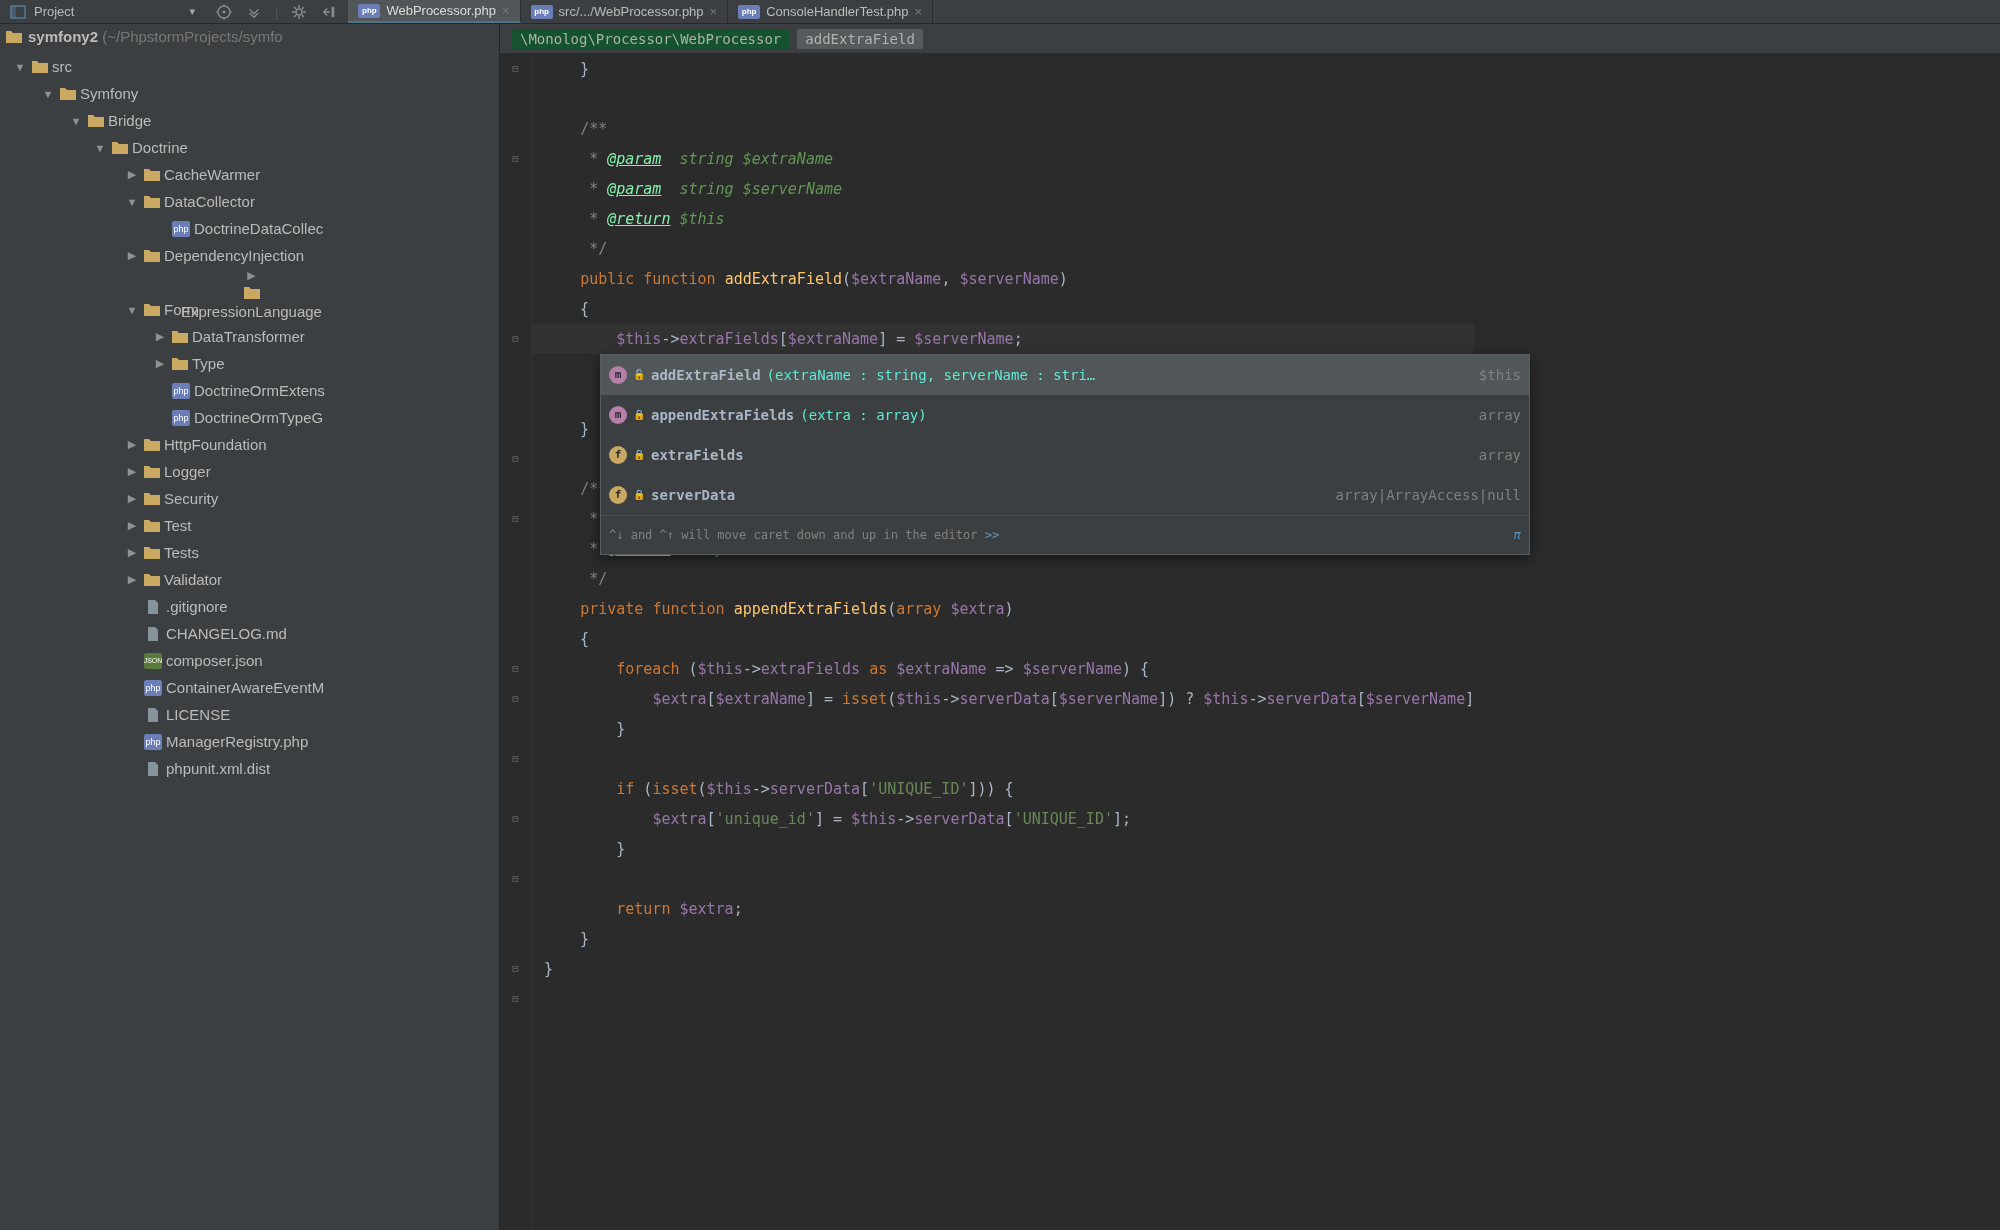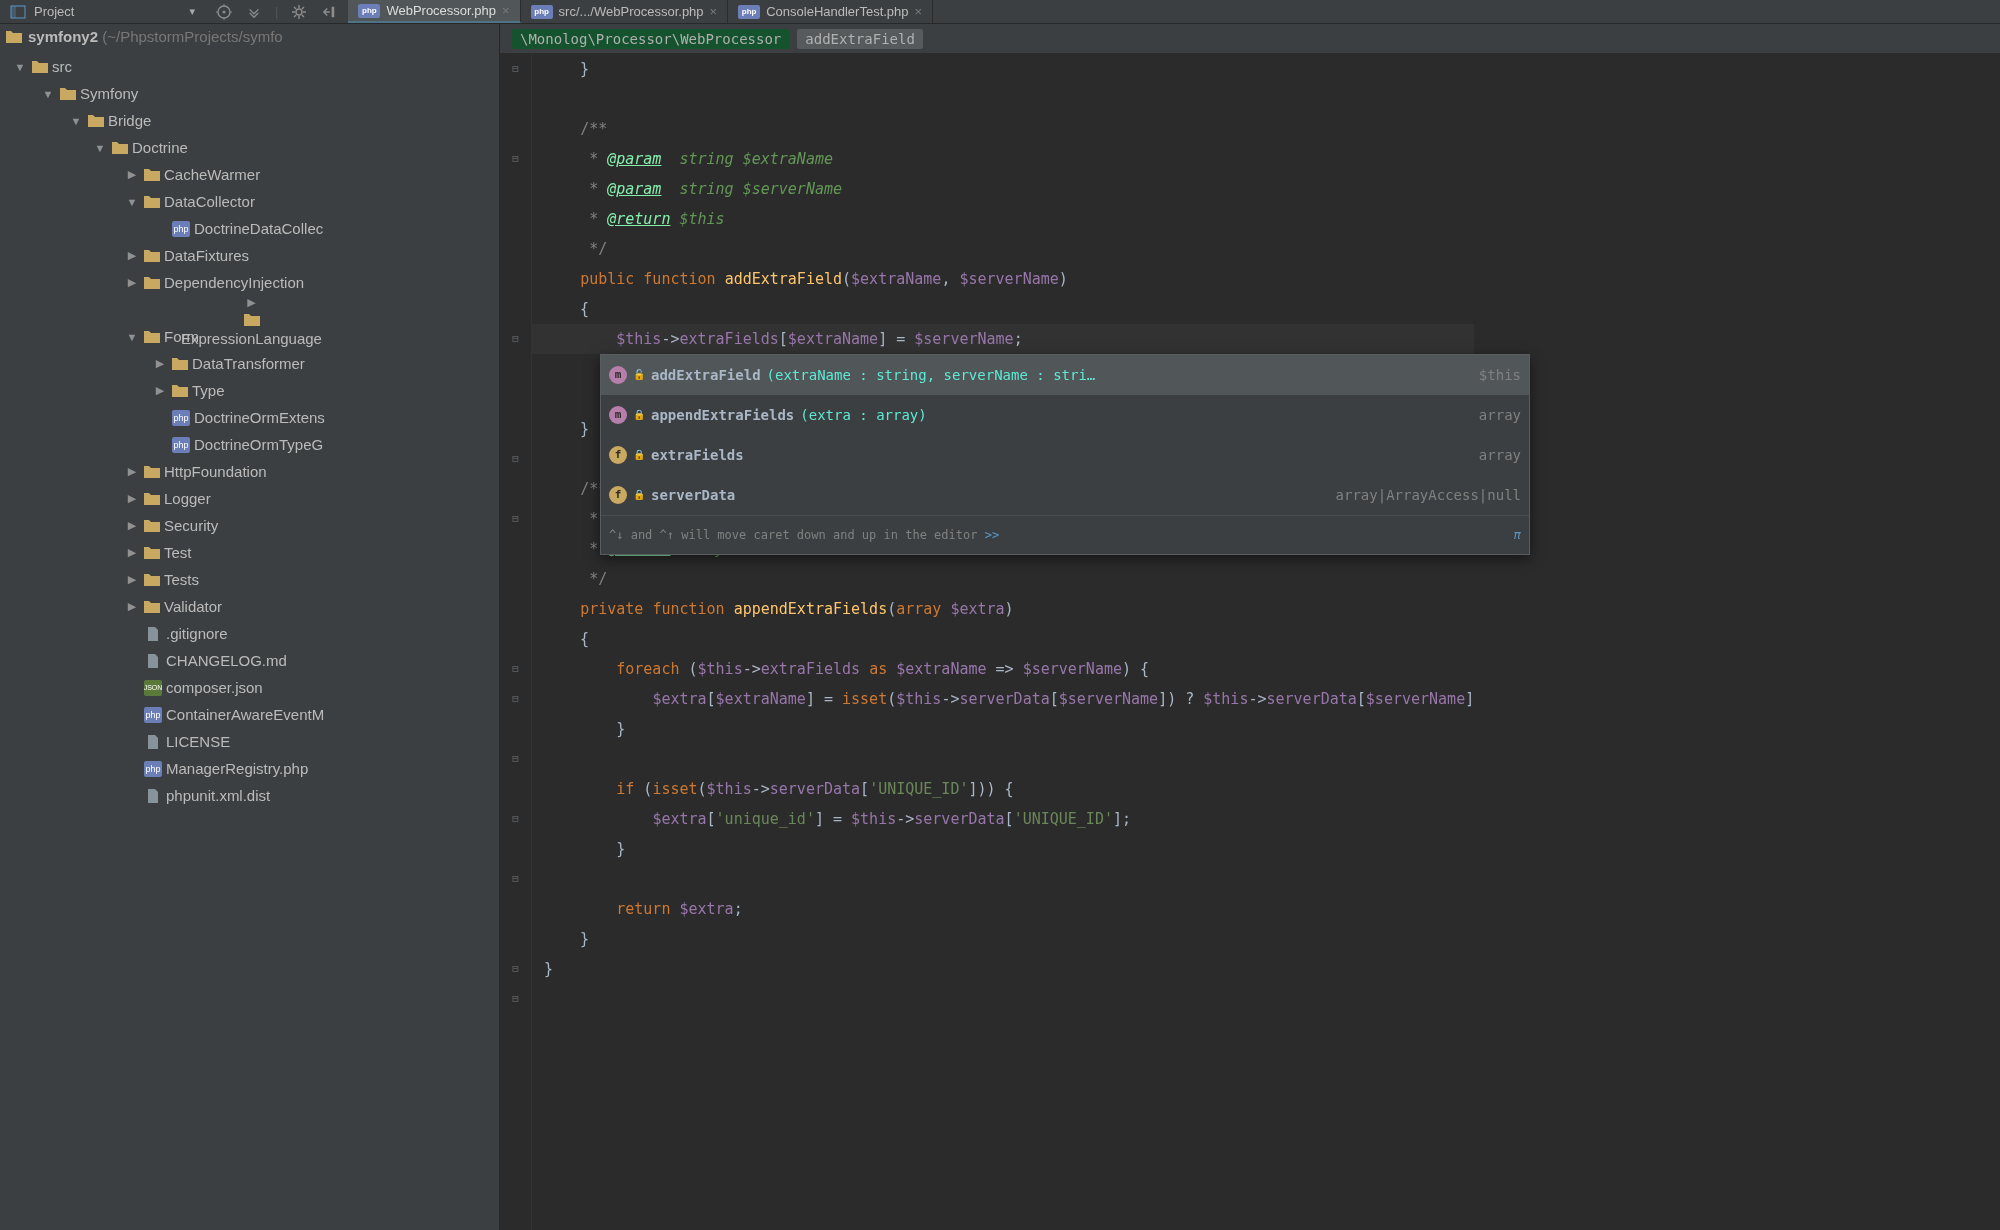--- a/index.html
+++ b/index.html
@@ -409,29 +409,20 @@
           <span class="file-icon php">php</span>
           <span>DoctrineDataCollec</span>
         </div>
         <div class="tree-row" style="padding-left: 124px;">
           <span class="arrow right"></span>
           <span class="folder-icon">
             <svg viewBox="0 0 16 13" width="16" height="13">
               <path d="M0 1h5l2 2h9v10H0z" fill="#c9a861"></path>
             </svg>
           </span>
-          <span>DataFixtures</span>
-        </div>
-        <div class="tree-row" style="padding-left: 124px;">
-          <span class="arrow right"></span>
-          <span class="folder-icon">
-            <svg viewBox="0 0 16 13" width="16" height="13">
-              <path d="M0 1h5l2 2h9v10H0z" fill="#c9a861"></path>
-            </svg>
-          </span>
           <span>DependencyInjection</span>
         </div>
         <div class="tree-row" style=" flex-direction: column;">
           <span class="arrow right"></span>
           <span class="folder-icon">
             <svg viewBox="0 0 16 13" width="16" height="13">
               <path d="M0 1h5l2 2h9v10H0z" fill="#c9a861"></path>
             </svg>
           </span>
           <span>ExpressionLanguage</span>

